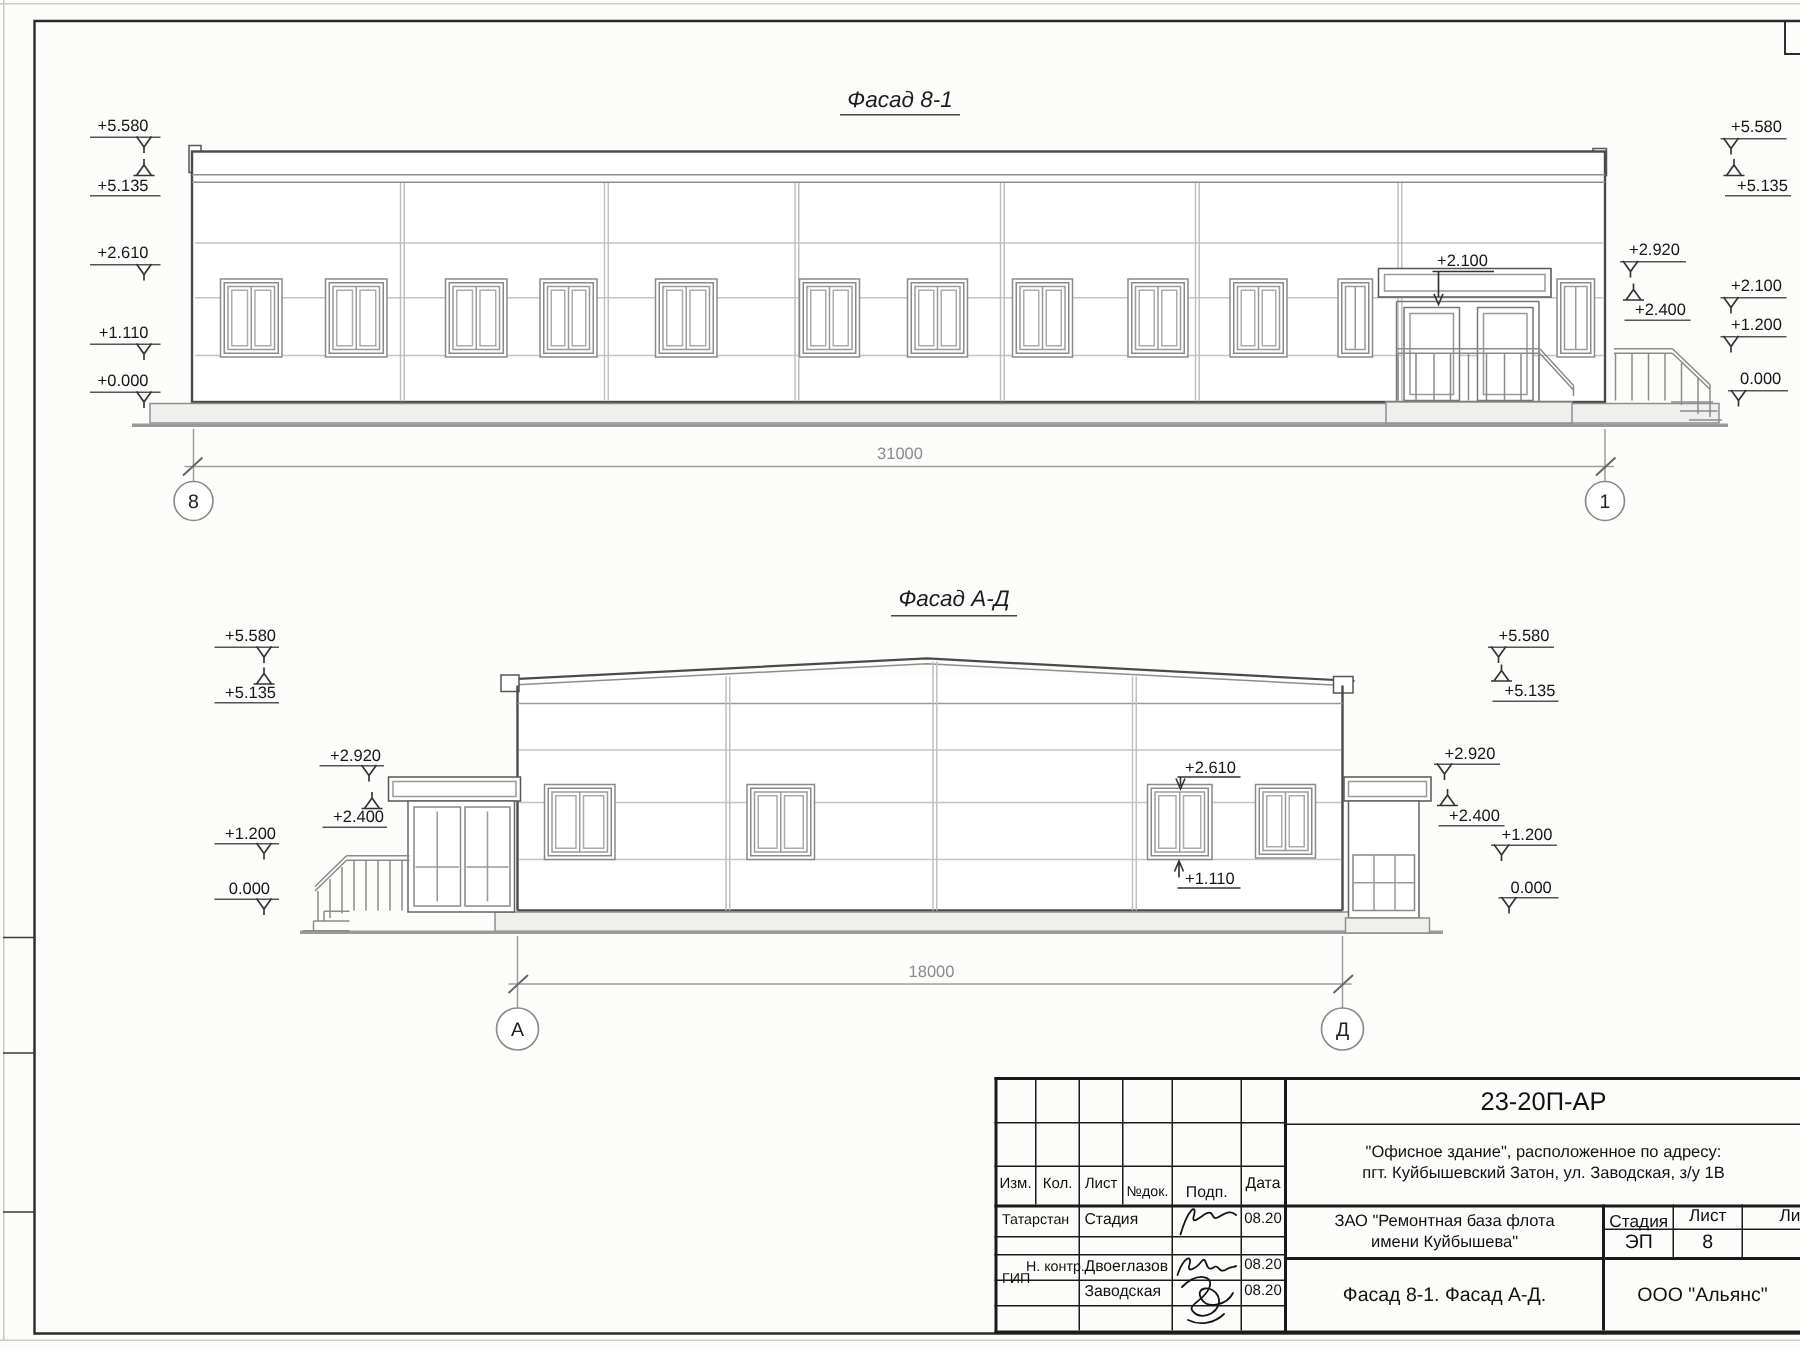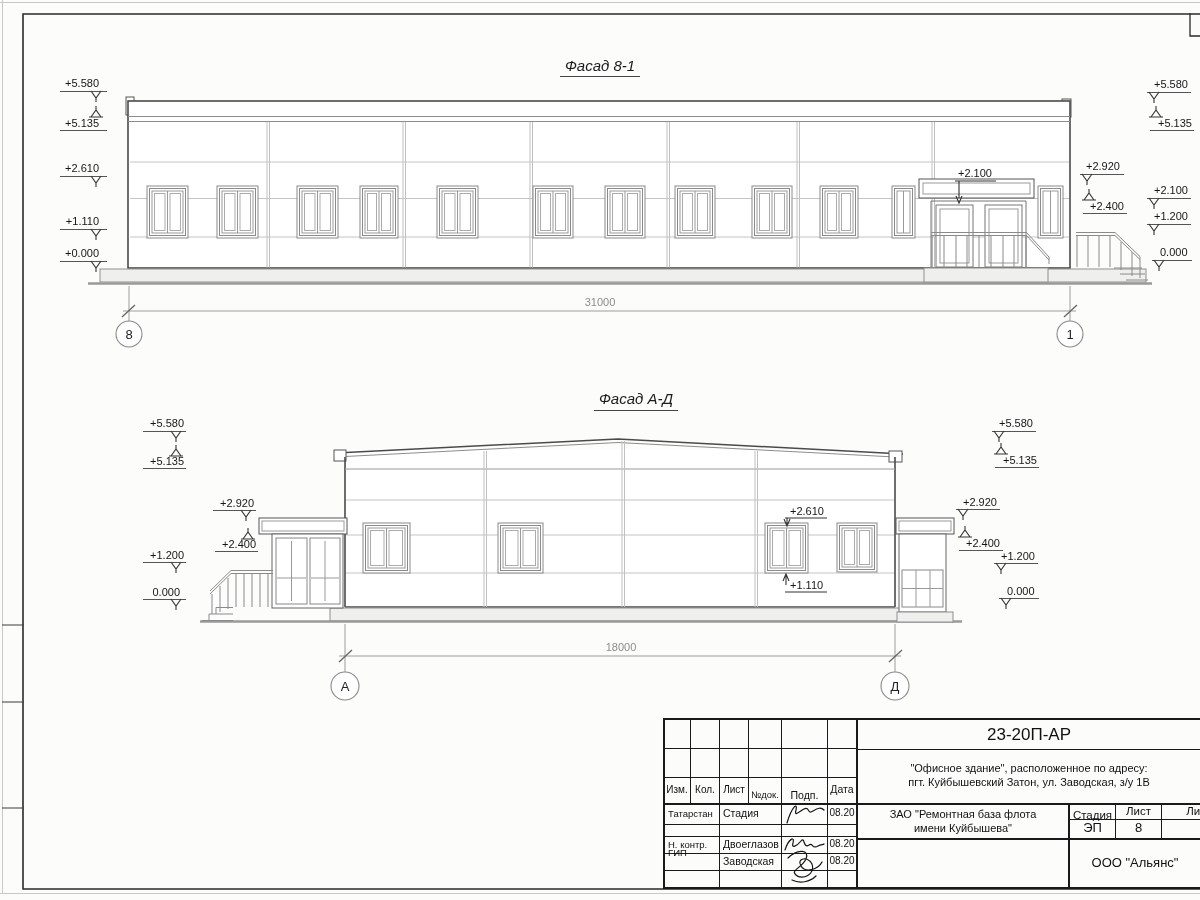--- a/index.html
+++ b/index.html
@@ -437,21 +437,21 @@
   <div class="cell f10" style="left:28px;top:59px;width:28px;height:26px">Кол.</div>
   <div class="cell f10" style="left:57px;top:59px;width:28px;height:26px">Лист</div>
   <div class="cell f9" style="left:86px;top:59px;width:32px;height:36px">№док.</div>
   <div class="cell f105" style="left:119px;top:59px;width:45px;height:38px">Подп.</div>
   <div class="cell f105" style="left:165px;top:59px;width:28px;height:26px">Дата</div>
 
   <div class="cell left f9" style="left:2px;top:85px;width:54px;height:21px">Татарстан</div>
   <div class="cell left f105" style="left:57px;top:85px;width:61px;height:21px">Стадия</div>
   <div class="cell f10" style="left:165px;top:85px;width:28px;height:21px">08.20</div>
 
-  <div class="cell left f9" style="left:2px;top:118px;width:54px;height:17px">Н. контр.</div>
+  <div class="cell left f9" style="left:18px;top:118px;width:54px;height:17px">Н. контр.</div>
   <div class="cell left f105" style="left:57px;top:118px;width:61px;height:17px">Двоеглазов</div>
   <div class="cell f10" style="left:165px;top:118px;width:28px;height:17px">08.20</div>
 
   <div class="cell left f9" style="left:2px;top:126px;width:54px;height:17px">ГИП</div>
   <div class="cell left f105" style="left:57px;top:135px;width:61px;height:17px">Заводская</div>
   <div class="cell f10" style="left:165px;top:135px;width:28px;height:17px">08.20</div>
 
   <svg class="sig" style="left:120px;top:82px" width="44" height="26" viewBox="0 0 44 26">
     <path d="M4,23 C9,6 15,2 13,10 C11,17 16,12 21,9 C27,6 24,15 30,11 C35,8 38,7 41,10" fill="none" stroke="#151515" stroke-width="1.2" stroke-linecap="round"></path>
   </svg>
@@ -464,20 +464,21 @@
 
   <div class="cell f17" style="left:195px;top:2px;width:342px;height:29px">23-20П-АР</div>
   <div class="cell addr f11" style="left:195px;top:33px;width:342px;height:50px">
     <div>"Офисное здание", расположенное по адресу:</div>
     <div>пгт. Куйбышевский Затон, ул. Заводская, з/у 1В</div>
   </div>
   <div class="cell addr f11" style="left:195px;top:87px;width:210px;height:33px">
     <div>ЗАО "Ремонтная база флота</div>
     <div>имени Куйбышева"</div>
   </div>
+  <div class="cell f13" style="left:195px;top:122px;width:210px;height:47px">Фасад 8-1. Фасад А-Д.</div>
   <div class="cell f13" style="left:407px;top:122px;width:130px;height:47px">ООО "Альянс"</div>
 
   <div class="cell f115" style="left:407px;top:90px;width:45px;height:15px">Стадия</div>
   <div class="cell f115" style="left:453px;top:86px;width:45px;height:15px">Лист</div>
   <div class="cell f115" style="left:499px;top:86px;width:86px;height:15px">Листов</div>
   <div class="cell f125" style="left:407px;top:101px;width:45px;height:19px">ЭП</div>
   <div class="cell f125" style="left:453px;top:101px;width:45px;height:19px">8</div>
   <div class="cell f125" style="left:499px;top:101px;width:86px;height:19px"></div>
 </div>
 

